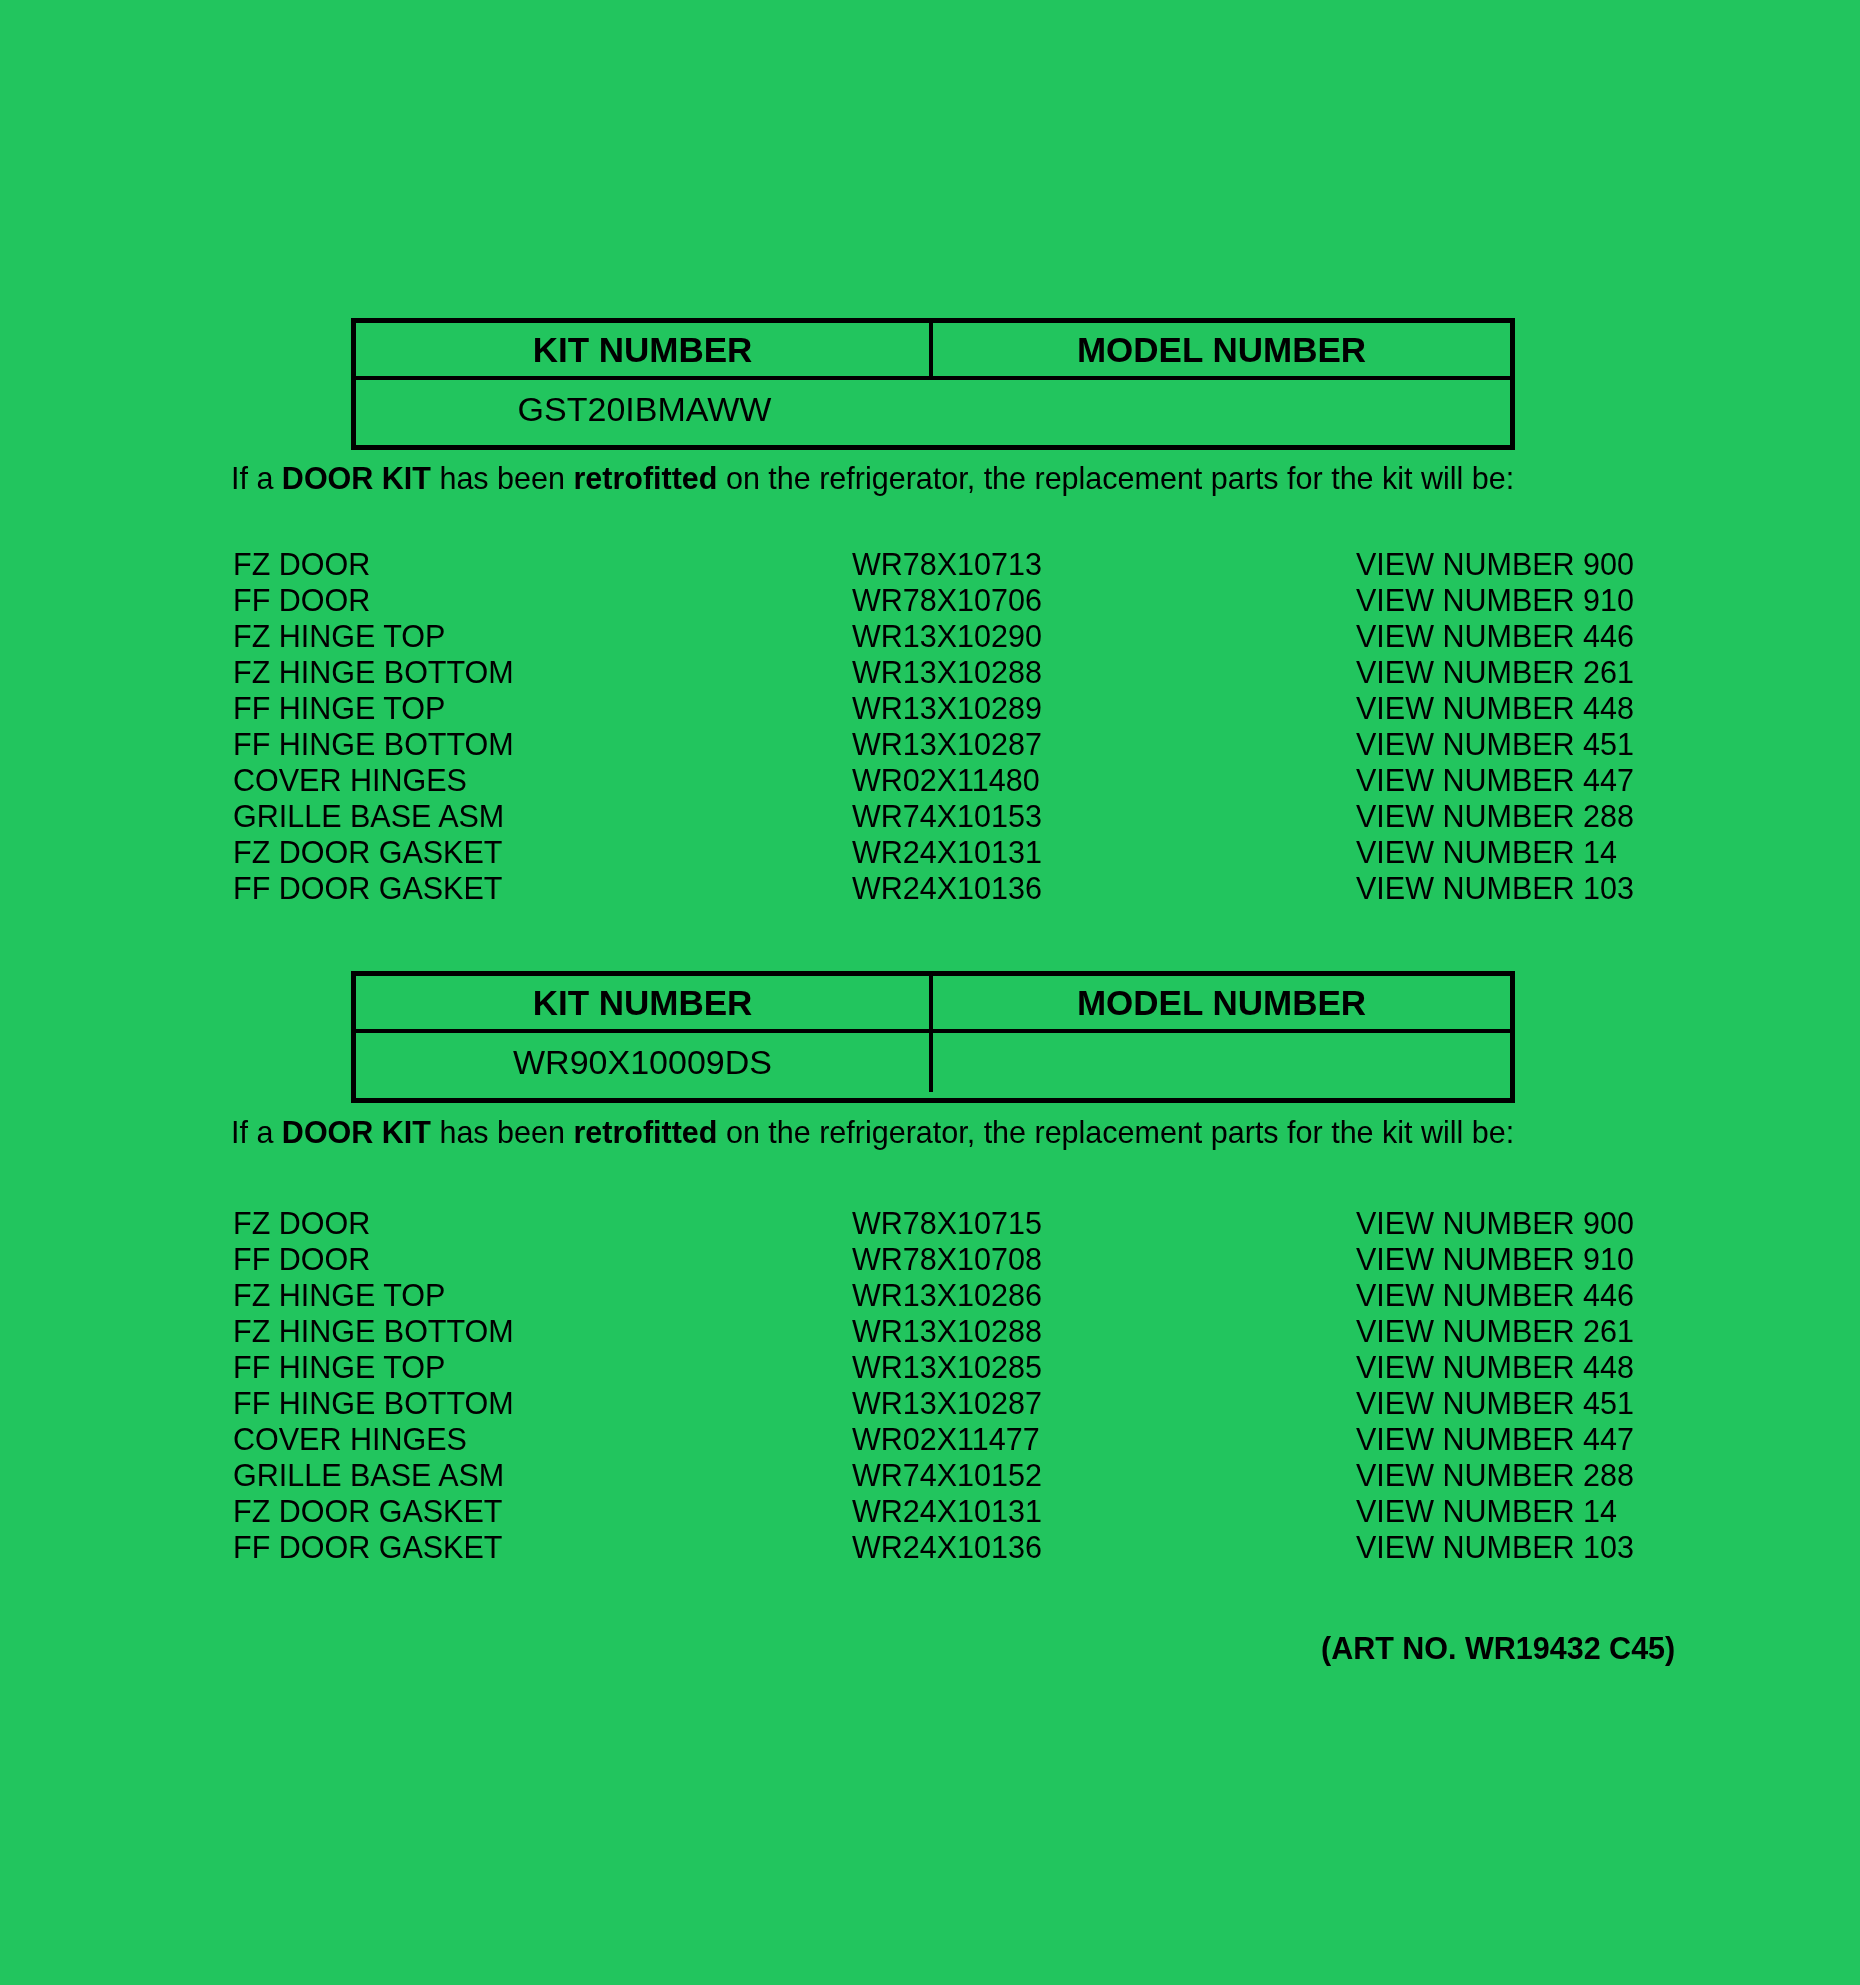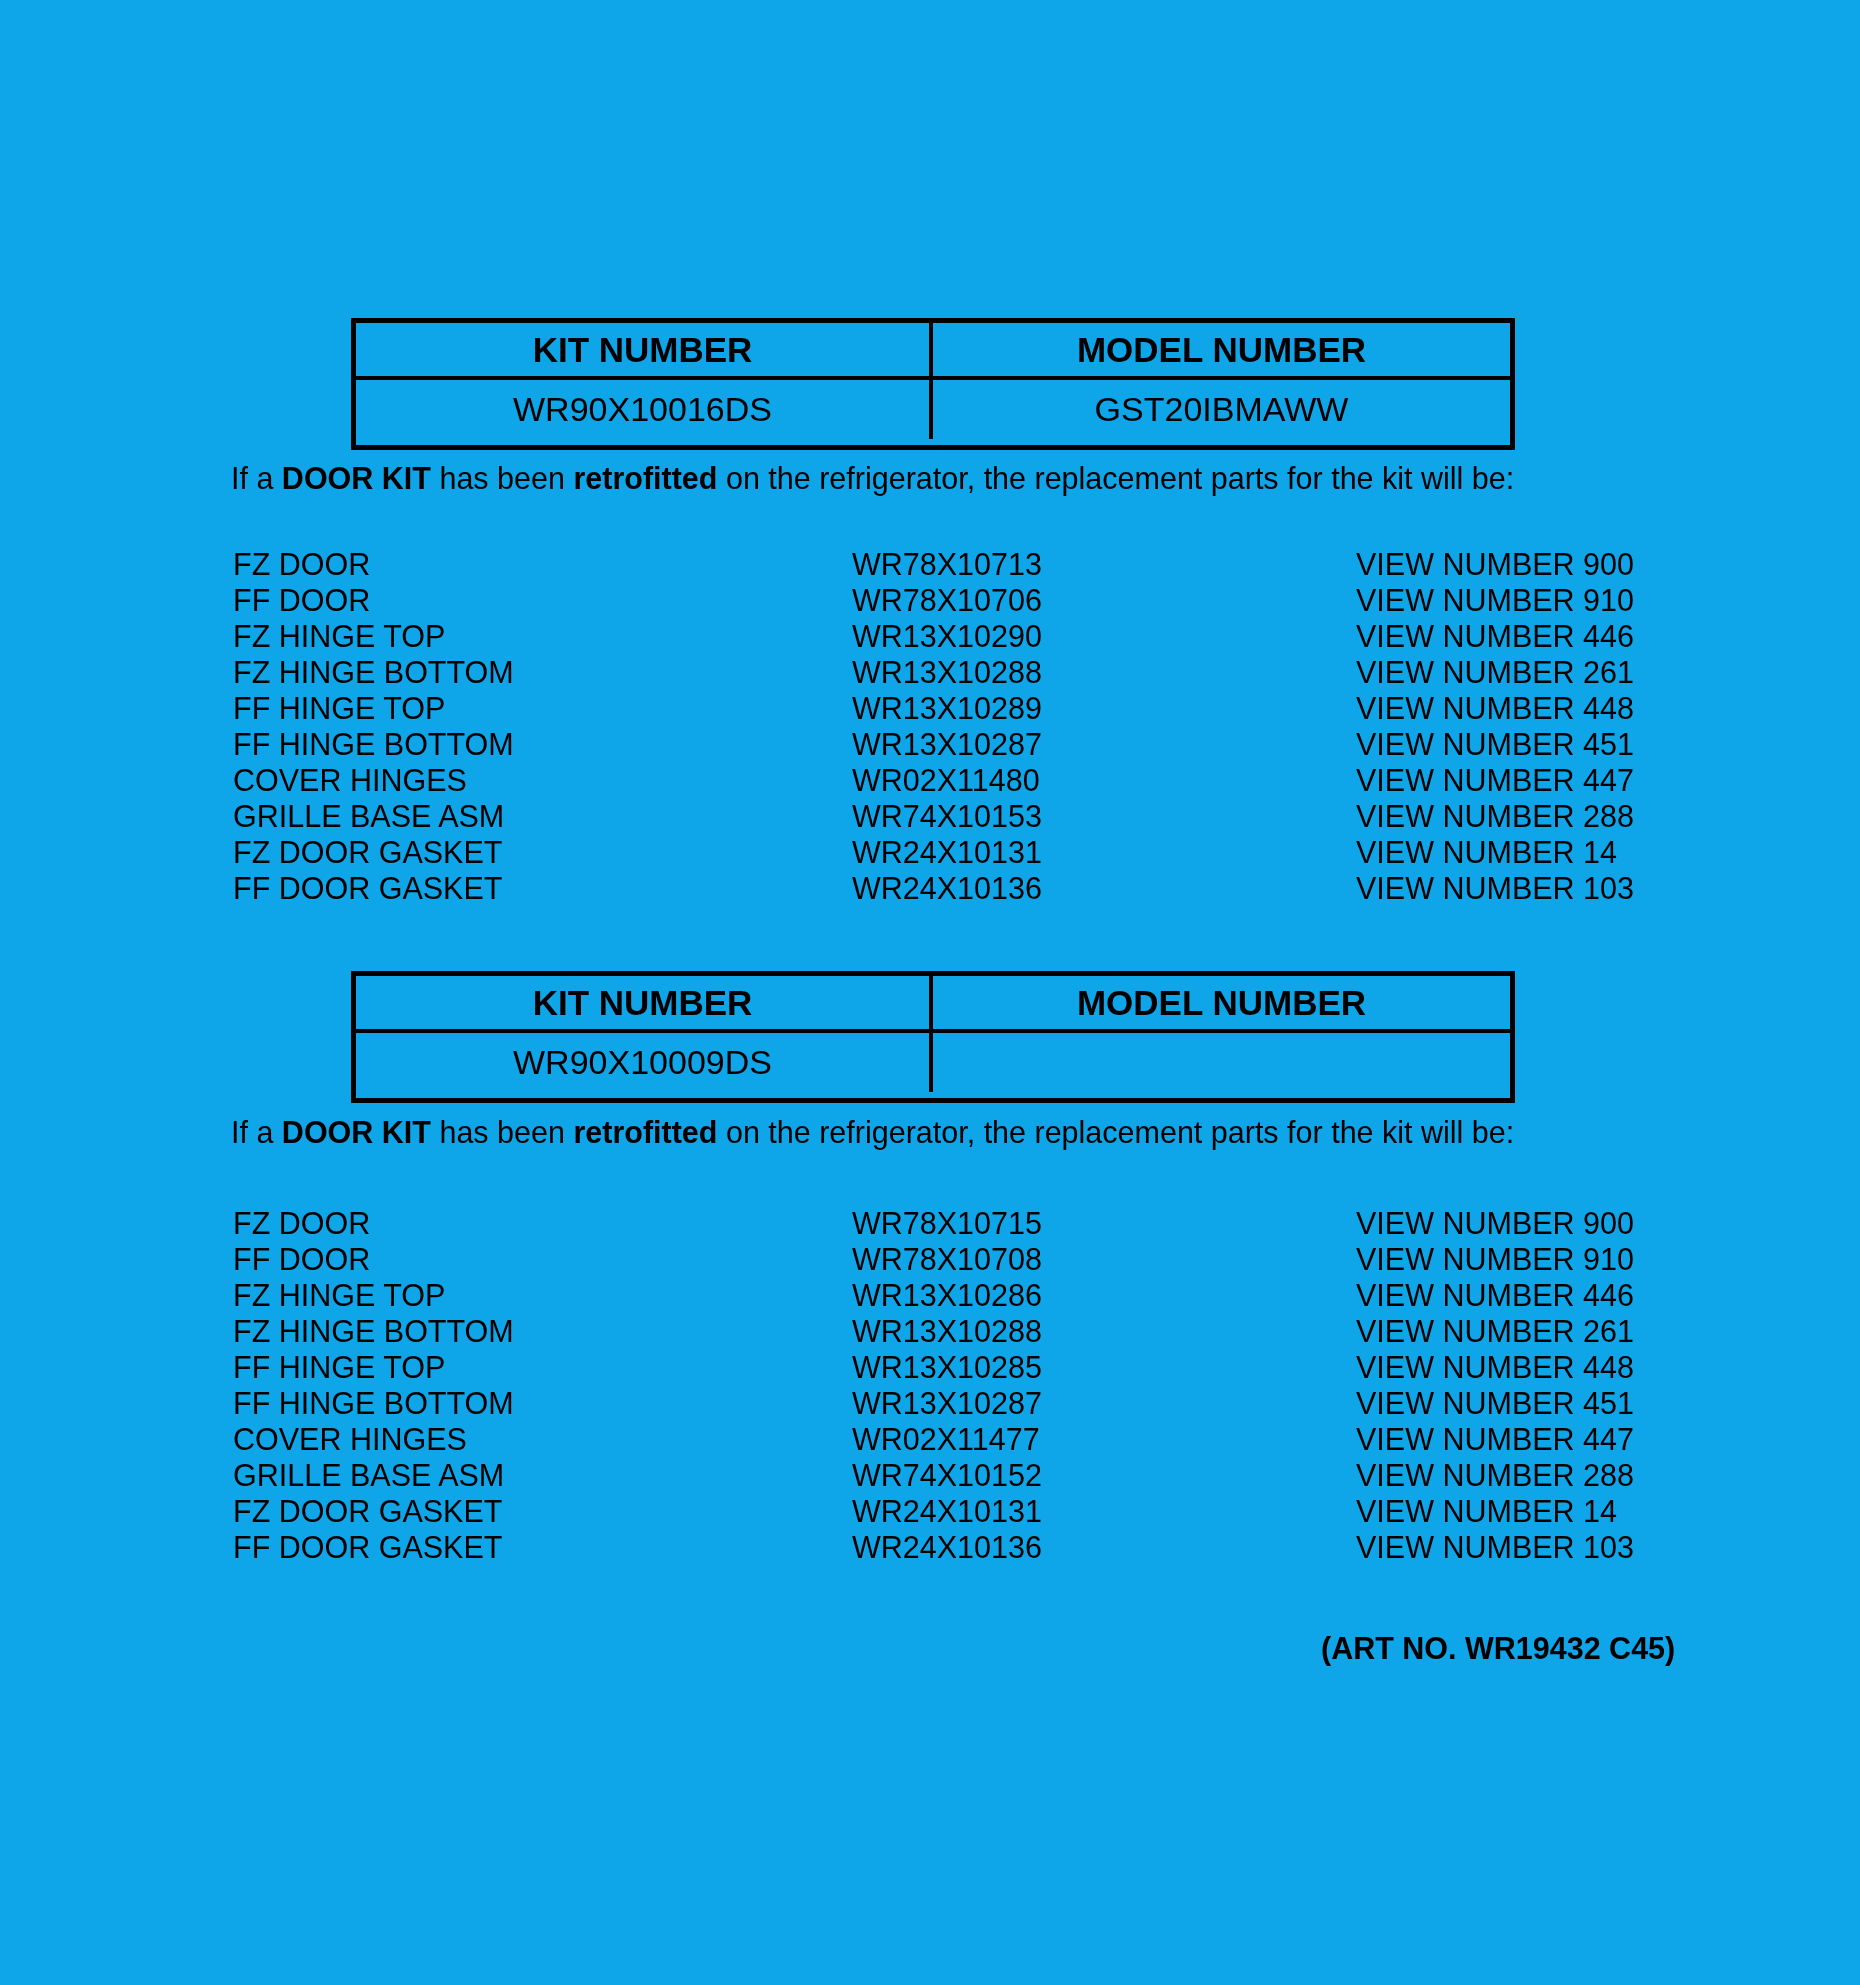--- a/index.html
+++ b/index.html
@@ -11,21 +11,21 @@
     width: 1861px;
     height: 1985px;
     position: relative;
     font-family: "Liberation Sans", "DejaVu Sans", sans-serif;
     color: #000000;
     -webkit-font-smoothing: antialiased;
   }
   .page {
     position: absolute;
     inset: 0;
-    background: #0ea5e9;
+    background: #22c55e;
   }
 
   
   .kit-table {
     position: absolute;
     left: 351px;
     width: 1164px;
     height: 132px;
     border: 5.6px solid #000000;
     box-sizing: border-box;
@@ -95,21 +95,20 @@
   }
 </style>
 </head>
 <body>
 
 <div class="page">
 
   <div class="kit-table table-1">
     <div class="cell header-cell col1 row1">KIT NUMBER</div>
     <div class="cell header-cell row1">MODEL NUMBER</div>
-    <div class="cell value-cell col1">WR90X10016DS</div>
     <div class="cell value-cell">GST20IBMAWW</div>
   </div>
 
   <div class="intro intro-1"><span>If a </span><b>DOOR KIT</b><span> has been </span><b>retrofitted</b><span> on the refrigerator, the replacement parts for the kit will be:</span></div>
 
   <div class="parts-list list-1">
     <div class="parts-row">
       <div class="col-name">FZ DOOR</div>
       <div class="col-part">WR78X10713</div>
       <div class="col-view">VIEW NUMBER 900</div>

